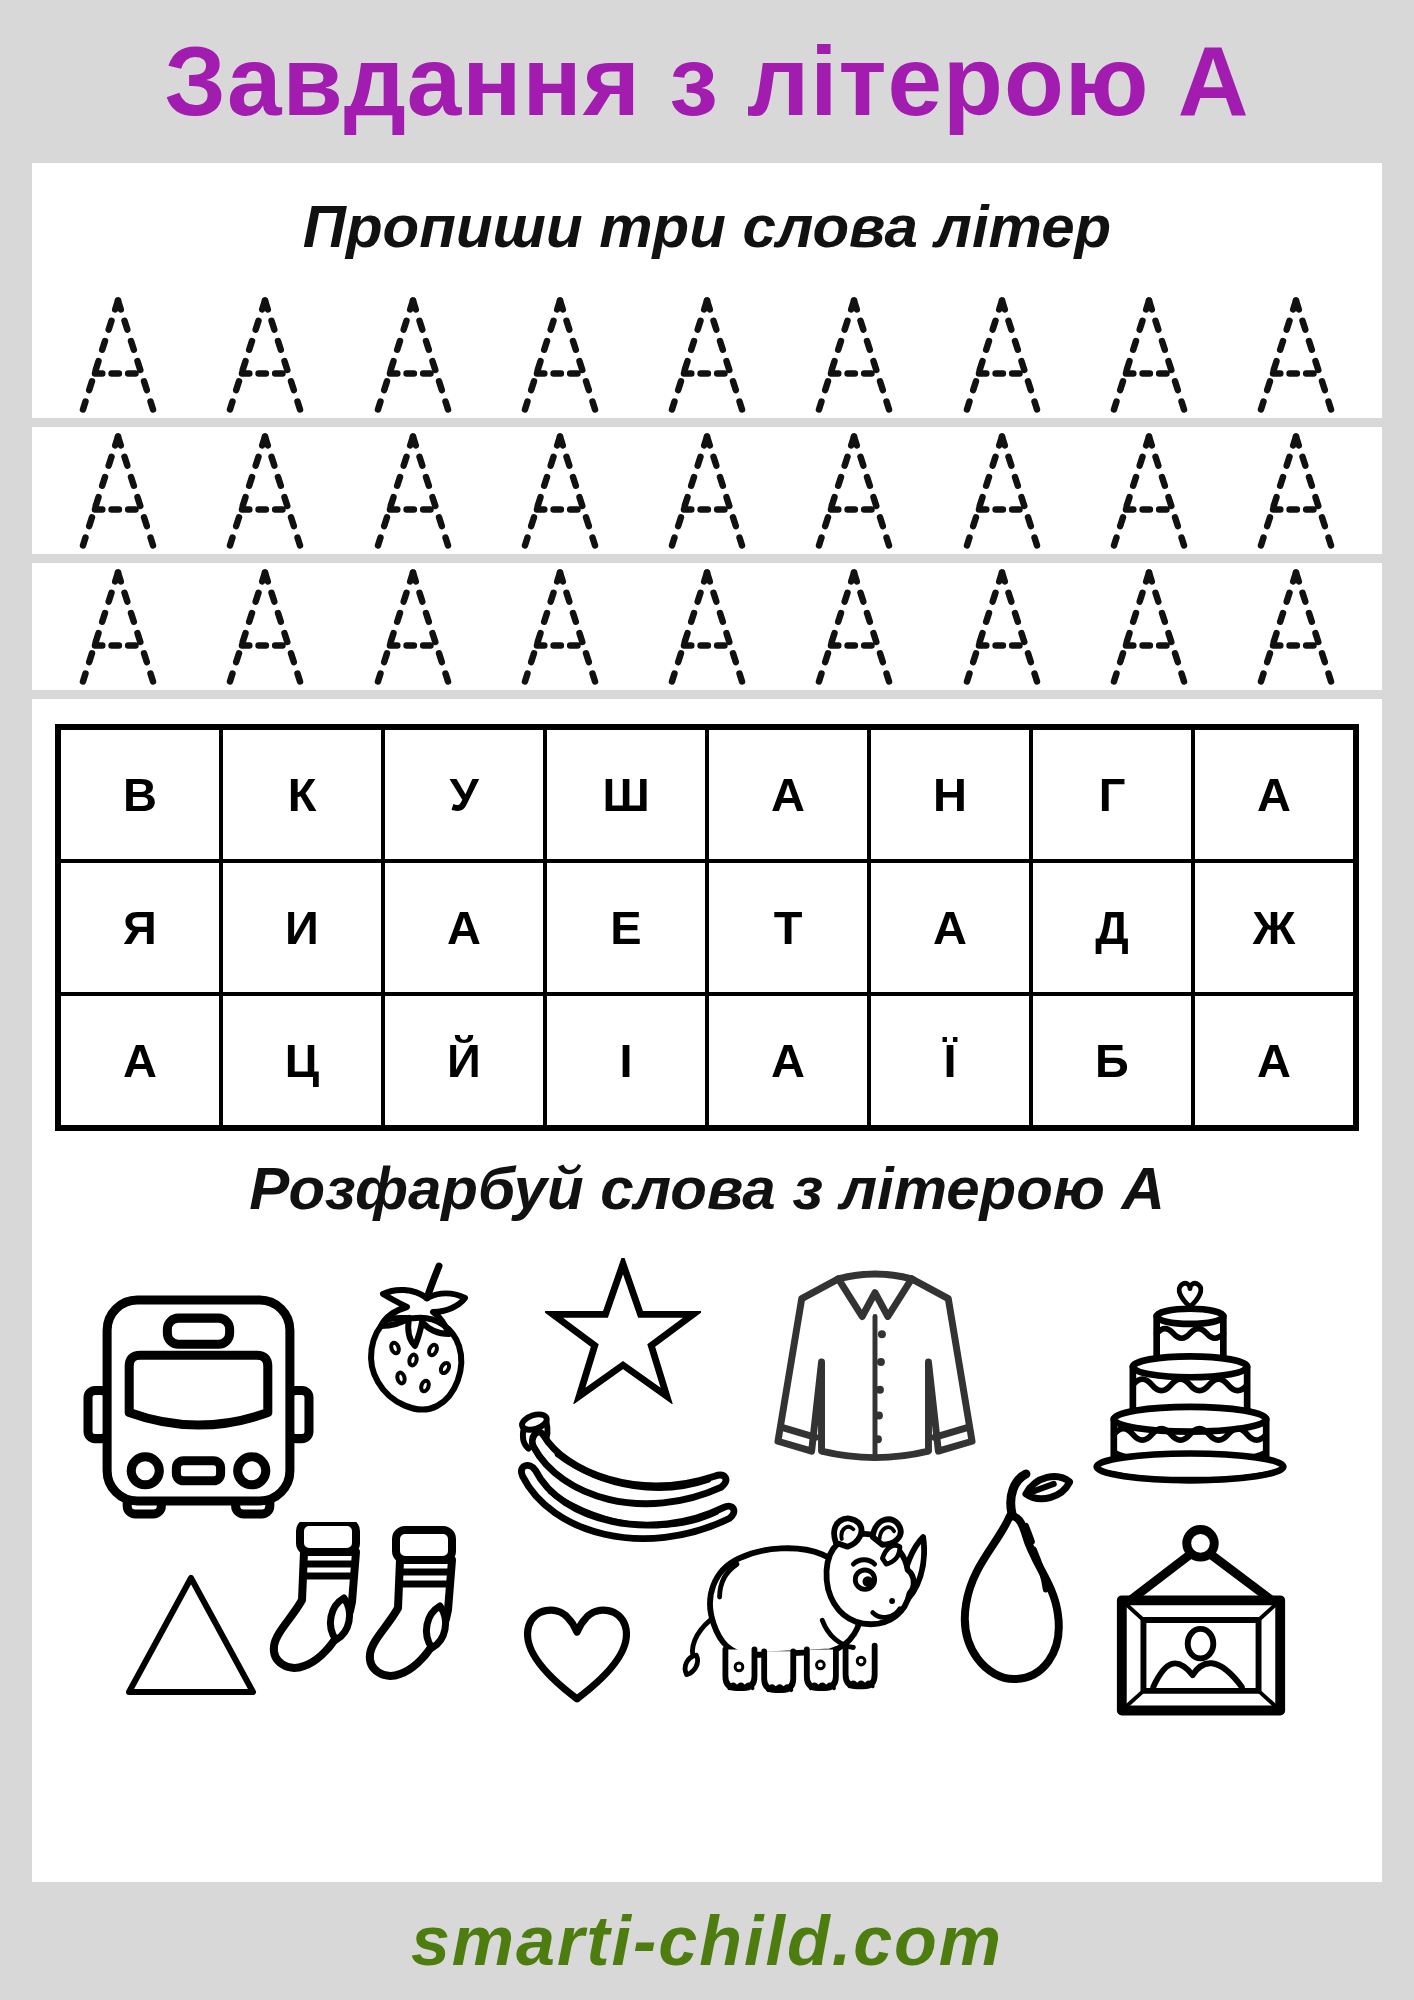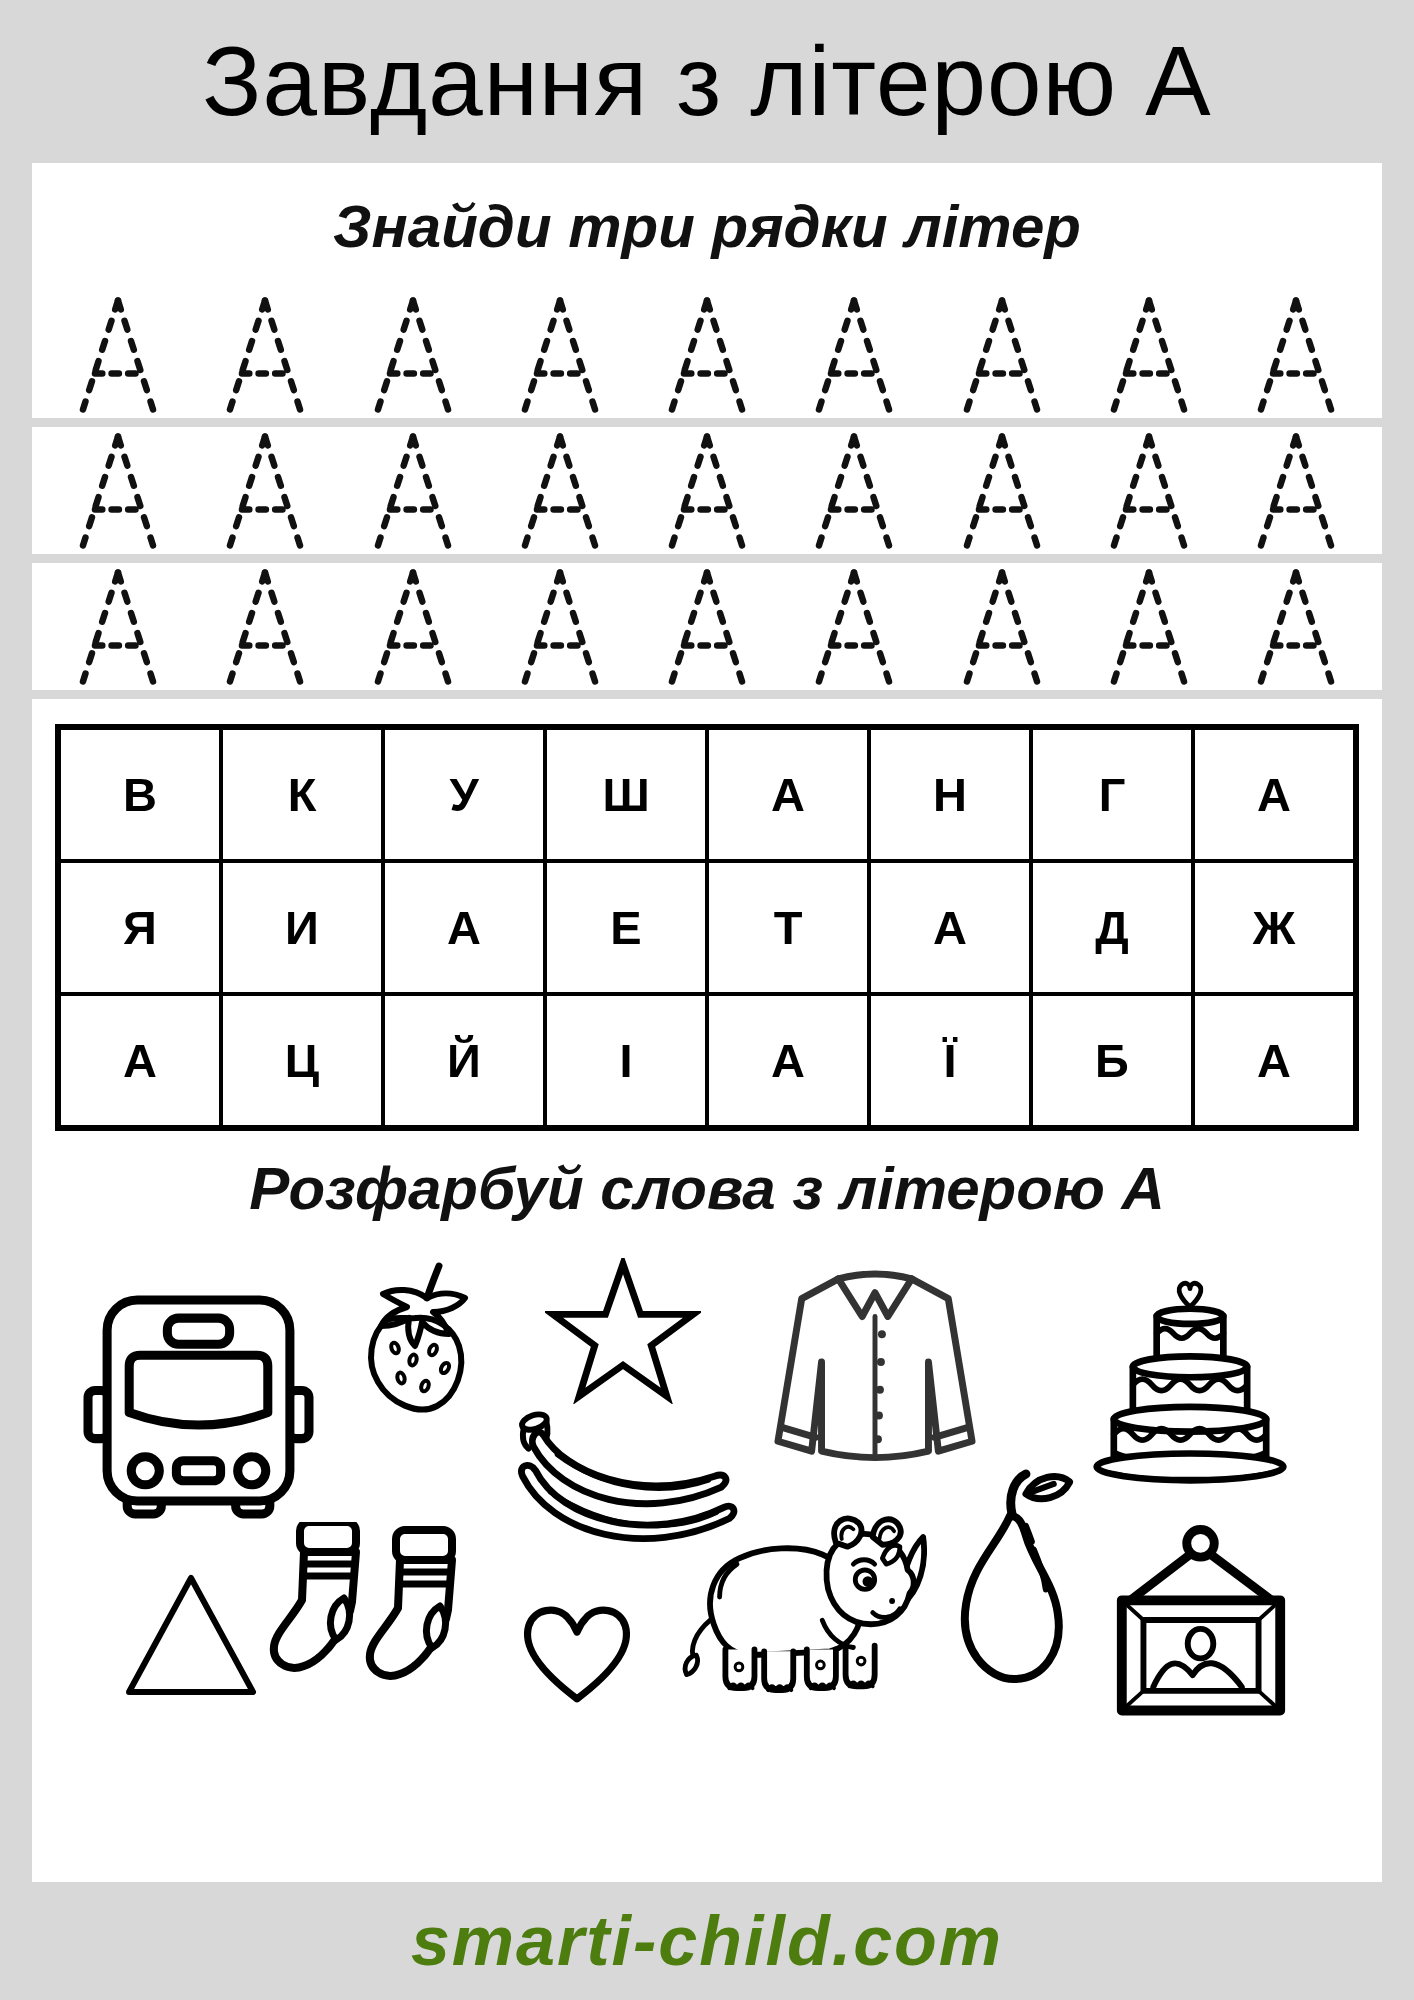--- a/index.html
+++ b/index.html
@@ -7,21 +7,21 @@
     position:relative;
     width:1414px;height:2000px;
     background:#d8d8d8;
     font-family:"Liberation Sans", sans-serif;
     overflow:hidden;
   }
   .title-band{
     height:163px;display:flex;align-items:center;justify-content:center;
   }
   .page-title{
-    margin:0;color:#000000;font-size:98px;font-weight:400;letter-spacing:1px;
+    margin:0;color:#a21caf;font-size:98px;font-weight:700;letter-spacing:1px;
     white-space:nowrap;
     text-align:right;
   }
   .card{
     margin:0 32px;background:#ffffff;height:1719px;overflow:hidden;
   }
   .section-heading{
     margin:0;text-align:center;color:#111;
     font-size:60px;font-weight:700;font-style:italic;line-height:1.2;
     white-space:nowrap;
@@ -61,21 +61,21 @@
 <body>
 
 <div class="page">
 
   <div class="title-band">
     <h1 class="page-title">Завдання з літерою А</h1>
   </div>
 
   <div class="card">
 
-    <h2 class="section-heading heading-1">Знайди три рядки літер</h2>
+    <h2 class="section-heading heading-1">Пропиши три слова літер</h2>
 
     <div class="trace-rows">
         <div class="trace-row">
   <svg class="trace-letter" viewBox="0 0 90 128" fill="none" stroke="#111" stroke-width="7" stroke-linecap="round">
     <path d="M45 5 L7 123" stroke-dasharray="10 13"></path>
     <path d="M45 5 L83 123" stroke-dasharray="10 13"></path>
     <path d="M20 84 L70 84" stroke-dasharray="8 10"></path>
   </svg>
 
   <svg class="trace-letter" viewBox="0 0 90 128" fill="none" stroke="#111" stroke-width="7" stroke-linecap="round">

